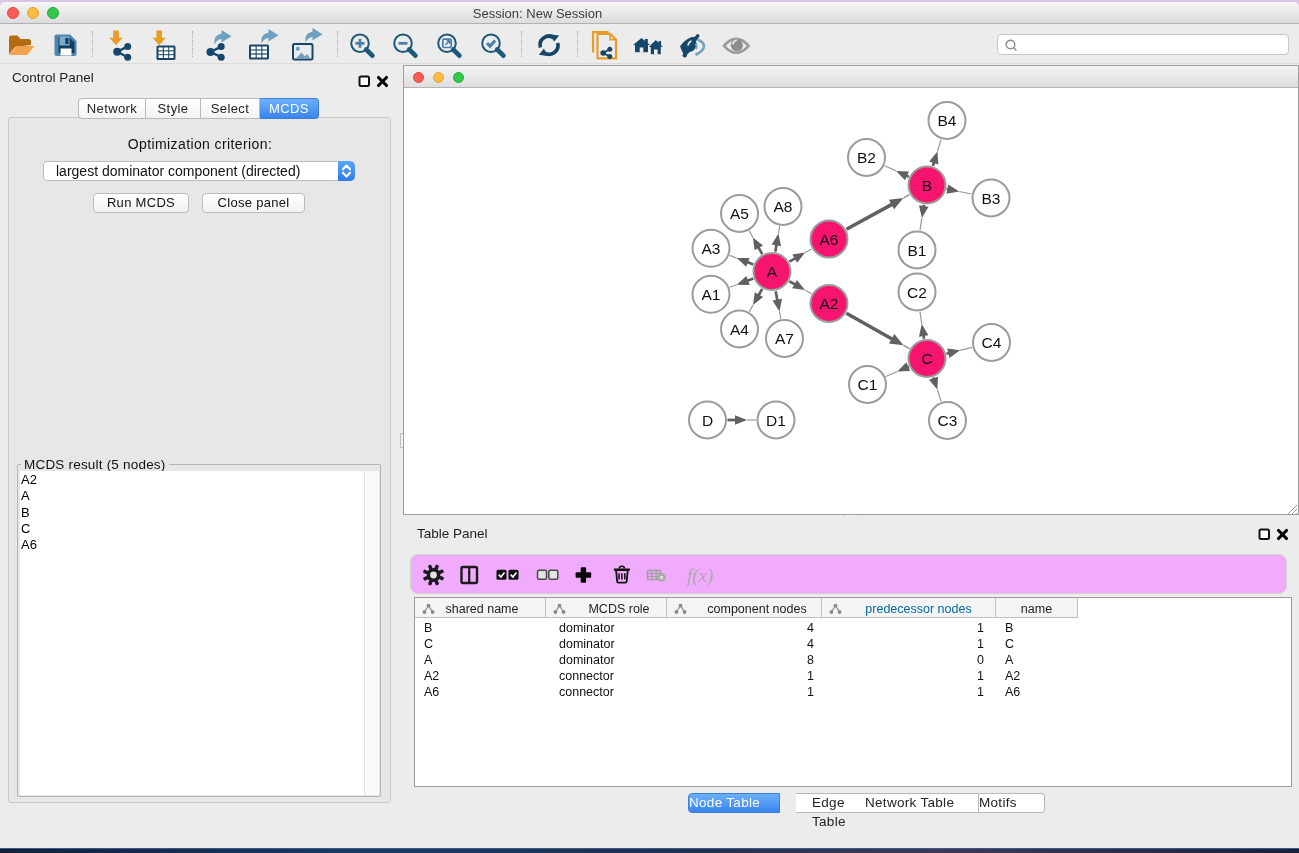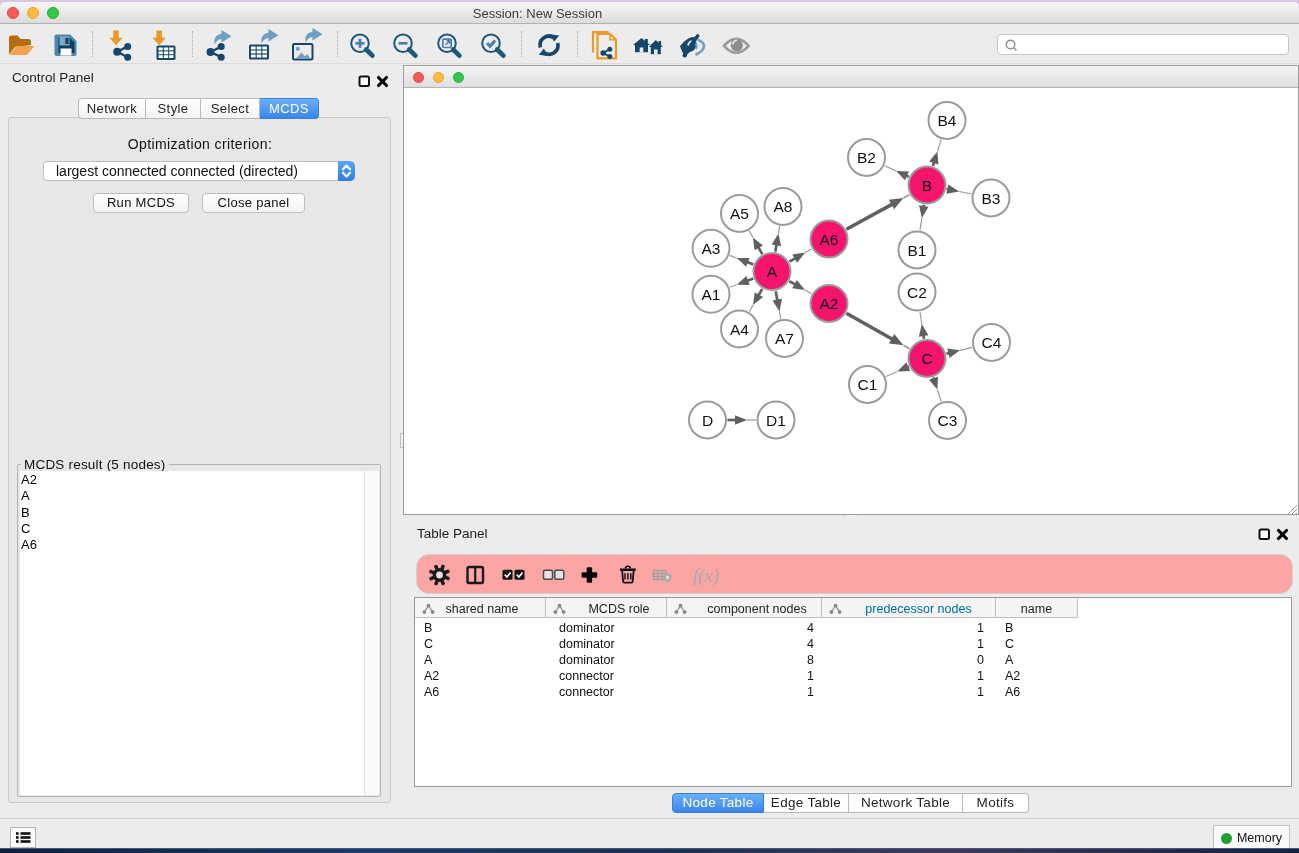--- a/index.html
+++ b/index.html
@@ -44,27 +44,27 @@
   #mcds-scroll { right:0px; top:0px; width:15px; height:324px; background:#fafafa;
     border-left:1px solid #e0e0e0; }
   
   #netwin { left:403px; top:63px; width:896px; height:450px; background:#fff;
     border:1px solid #9d9d9d; }
   #net-titlebar { left:0; top:0; width:894px; height:22px;
     background:linear-gradient(#f4f4f4,#dedede); border-bottom:1px solid #b3b3b3; }
   
   #tpanel { left:400px; top:514px; width:899px; height:298px; background:#ececec; }
   #tp-title { left:17px; top:10px; font-size:13.5px; color:#1d1d1d; }
-  #tp-toolbar { left:16px; top:38px; width:877px; height:40px; background:#fca5a5;
-    border:1px solid #d2d2d2; border-radius:13px; }
+  #tp-toolbar { left:10px; top:38px; width:877px; height:40px; background:#f0abfc;
+    border:1px solid #d2d2d2; border-radius:8px; }
   #tp-table { left:14px; top:81px; width:878px; height:190px; background:#fff;
     border:1px solid #9a9a9a; }
   
   .btab { height:20px; border:1px solid #b9b9b9; border-left:none; background:#fff;
-    font-size:13.5px; letter-spacing:0.3px; color:#232323; text-align:center; line-height:18.5px; position:absolute; top:0; }
+    font-size:13.5px; letter-spacing:0.3px; color:#232323; text-align:left; line-height:18.5px; position:absolute; top:0;margin-left:16px; }
   
   #statusbar { left:0; top:816px; width:1299px; height:32px; background:#ececec;
     border-top:1px solid #cfcfcf; }
 </style>
 </head>
 <body>
 <div id="win" class="abs">
   <div id="titlebar" class="abs">
     <div class="tl abs" style="left:7px; background:#fc5b57; border:0.5px solid #e2443f;"></div>
     <div class="tl abs" style="left:27px; background:#fdbc40; border:0.5px solid #e0a42e;"></div>
@@ -195,21 +195,21 @@
       </svg>
     <div id="cp-box" class="abs"></div>
     <div class="tabrow abs" style="left:78px; top:34px;">
       <div class="tab first" style="width:68px;">Network</div>
       <div class="tab" style="width:55px;">Style</div>
       <div class="tab" style="width:59px;">Select</div>
       <div class="tab sel last" style="width:59px;">MCDS</div>
     </div>
     <div class="abs" style="left:0; top:72px; width:400px; text-align:center; font-size:14px; letter-spacing:0.4px; color:#111;">Optimization criterion:</div>
     <div class="abs" style="left:43px; top:97px; width:312px; height:20px; background:#fff; border:1px solid #bdbdbd; border-radius:4px;">
-      <div class="abs" style="left:12px; top:1px; font-size:14px; color:#111;">largest connected connected (directed)</div>
+      <div class="abs" style="left:12px; top:1px; font-size:14px; color:#111;">largest dominator component (directed)</div>
       <svg class="abs" style="right:-1px; top:-1px;" width="17" height="20">
           <defs>
             <linearGradient id="bgrad" x1="0" y1="0" x2="0" y2="1">
               <stop offset="0" stop-color="#58a6f8"></stop>
               <stop offset="1" stop-color="#2e7ae6"></stop>
             </linearGradient>
           </defs>
           <path d="M0,0 h11 q6,0 6,6 v8 q0,6 -6,6 h-11 Z" fill="url(#bgrad)"></path>
           <path d="M5,8.3 L8.5,4.6 L12,8.3" fill="none" stroke="#fff" stroke-width="2.2" stroke-linecap="round" stroke-linejoin="round"></path>
           <path d="M5,11.7 L8.5,15.4 L12,11.7" fill="none" stroke="#fff" stroke-width="2.2" stroke-linecap="round" stroke-linejoin="round"></path>
@@ -466,35 +466,20 @@
 <div style="position:absolute;left:0;top:85px;width:876px;height:16px;font-size:12.5px;color:#111;">
 <span style="position:absolute;left:9px;top:2px;">A6</span>
 <span style="position:absolute;left:144px;top:2px;">connector</span>
 <span style="position:absolute;left:252px;top:2px;width:147px;text-align:right;">1</span>
 <span style="position:absolute;left:407px;top:2px;width:162px;text-align:right;">1</span>
 <span style="position:absolute;left:590px;top:2px;">A6</span>
 </div>
       </div>
     <div class="abs" style="left:272px; top:277px;">
       <div class="btab" style="left:0; width:92px; background:linear-gradient(#6cb0fa,#3a84ee); color:#fff; border-color:#3a7fd8; border-left:1px solid #3a7fd8; border-radius:4px 0 0 4px;">Node Table</div>
-      <div class="btab" style="left:92px; width:85px;">Edge Table</div>
+      <div class="btab" style="left:108px; width:85px;padding-left:16px;">Edge Table</div>
       <div class="btab" style="left:177px; width:114px;">Network Table</div>
       <div class="btab" style="left:291px; width:66px; border-radius:0 4px 4px 0;">Motifs</div>
     </div>
   </div>
 
-  <div id="statusbar" class="abs">
-    <div class="abs" style="left:10px; top:8px; width:26px; height:21px; background:#fafafa; border:1px solid #b5b5b5;"><svg width="24" height="19">
-          <g fill="#111">
-            <rect x="5" y="4.2" width="2.6" height="2.6"></rect>
-            <rect x="5" y="8.2" width="2.6" height="2.6"></rect>
-            <rect x="5" y="12.2" width="2.6" height="2.6"></rect>
-            <rect x="9.5" y="4.2" width="10" height="2.6"></rect>
-            <rect x="9.5" y="8.2" width="10" height="2.6"></rect>
-            <rect x="9.5" y="12.2" width="10" height="2.6"></rect>
-          </g>
-        </svg></div>
-    <div class="abs" style="left:1213px; top:6px; width:77px; height:24px; background:#fafafa; border:1px solid #c0c0c0; text-align:center; line-height:21px;">
-      <span style="display:inline-block; width:11px; height:11px; border-radius:50%; background:#1f9e33; margin-right:5px; vertical-align:-2px;"></span><span style="font-size:12.5px; color:#111;">Memory</span>
-    </div>
-  </div>
 </div>
 <div id="deskbottom" class="abs"></div>
 
 </body></html>

